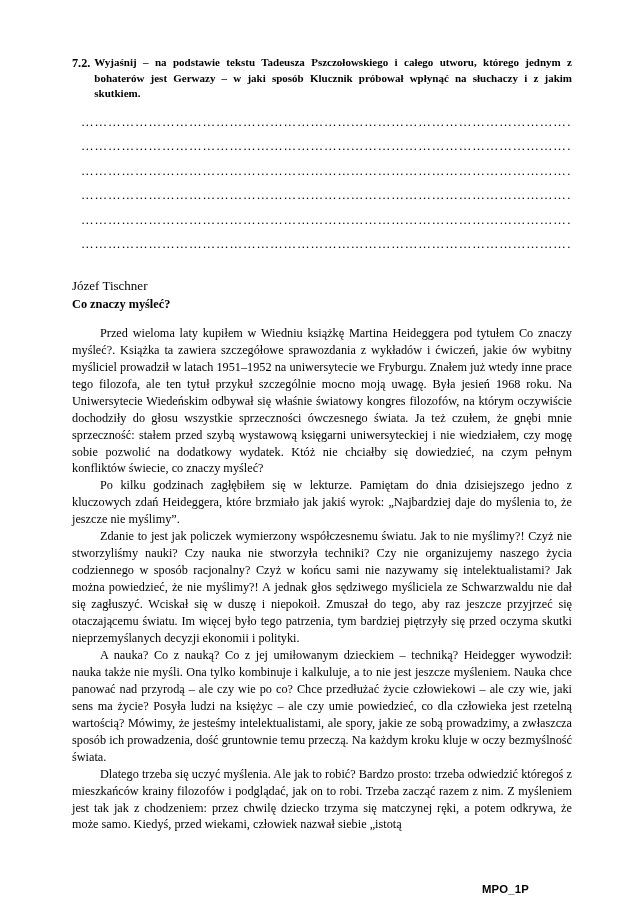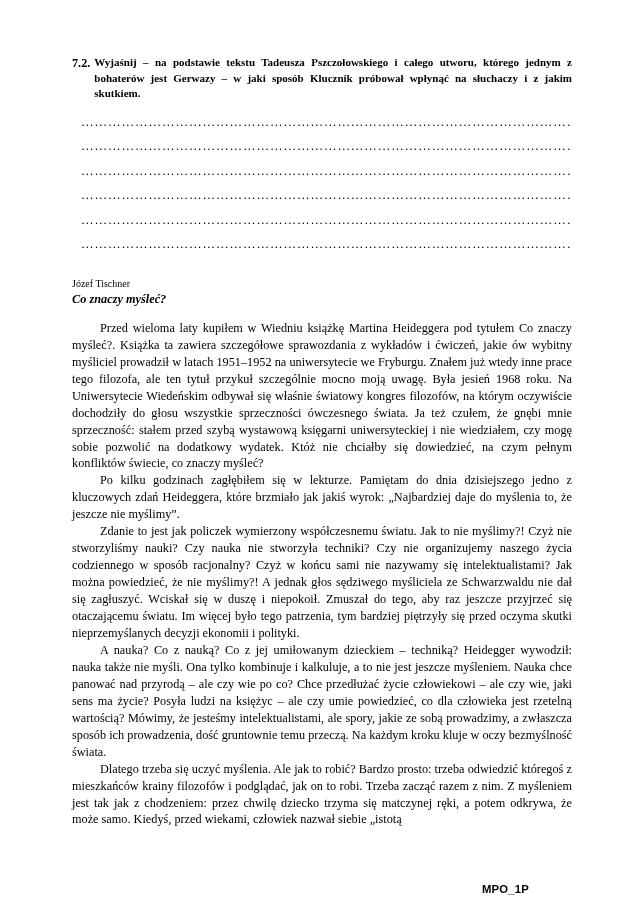--- a/index.html
+++ b/index.html
@@ -72,25 +72,24 @@
     border-top: 1.6px solid #000;
     border-bottom: 1.6px solid #000;
     padding: 3px 0 3px 2px;
     font-weight: bold;
     font-size: 12.3px;
   }
 
   
   .author {
     margin-top: 15px;
-    font-size: 10px;
+    font-size: 13px;
   }
   .work-title {
     font-weight: bold;
-    font-style: italic;
     font-size: 12.3px;
     margin-top: 3px;
   }
 
   
   .body-text {
     margin-top: 13px;
     font-size: 12.25px;
     line-height: 1.385;
     text-align: justify;

